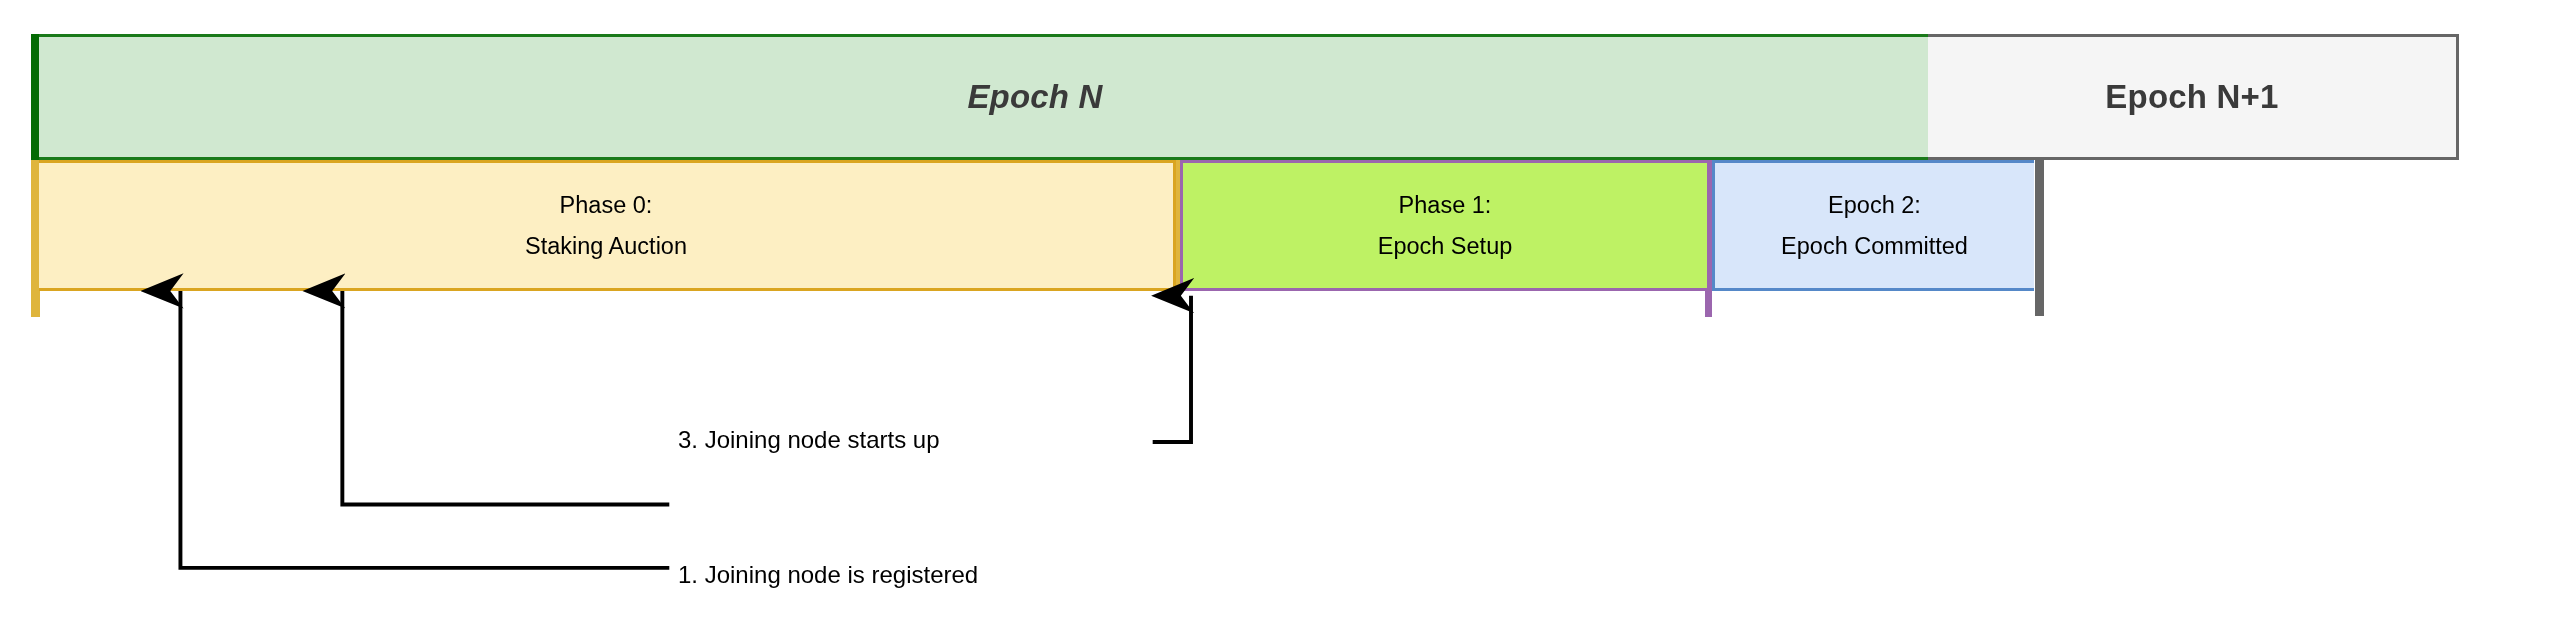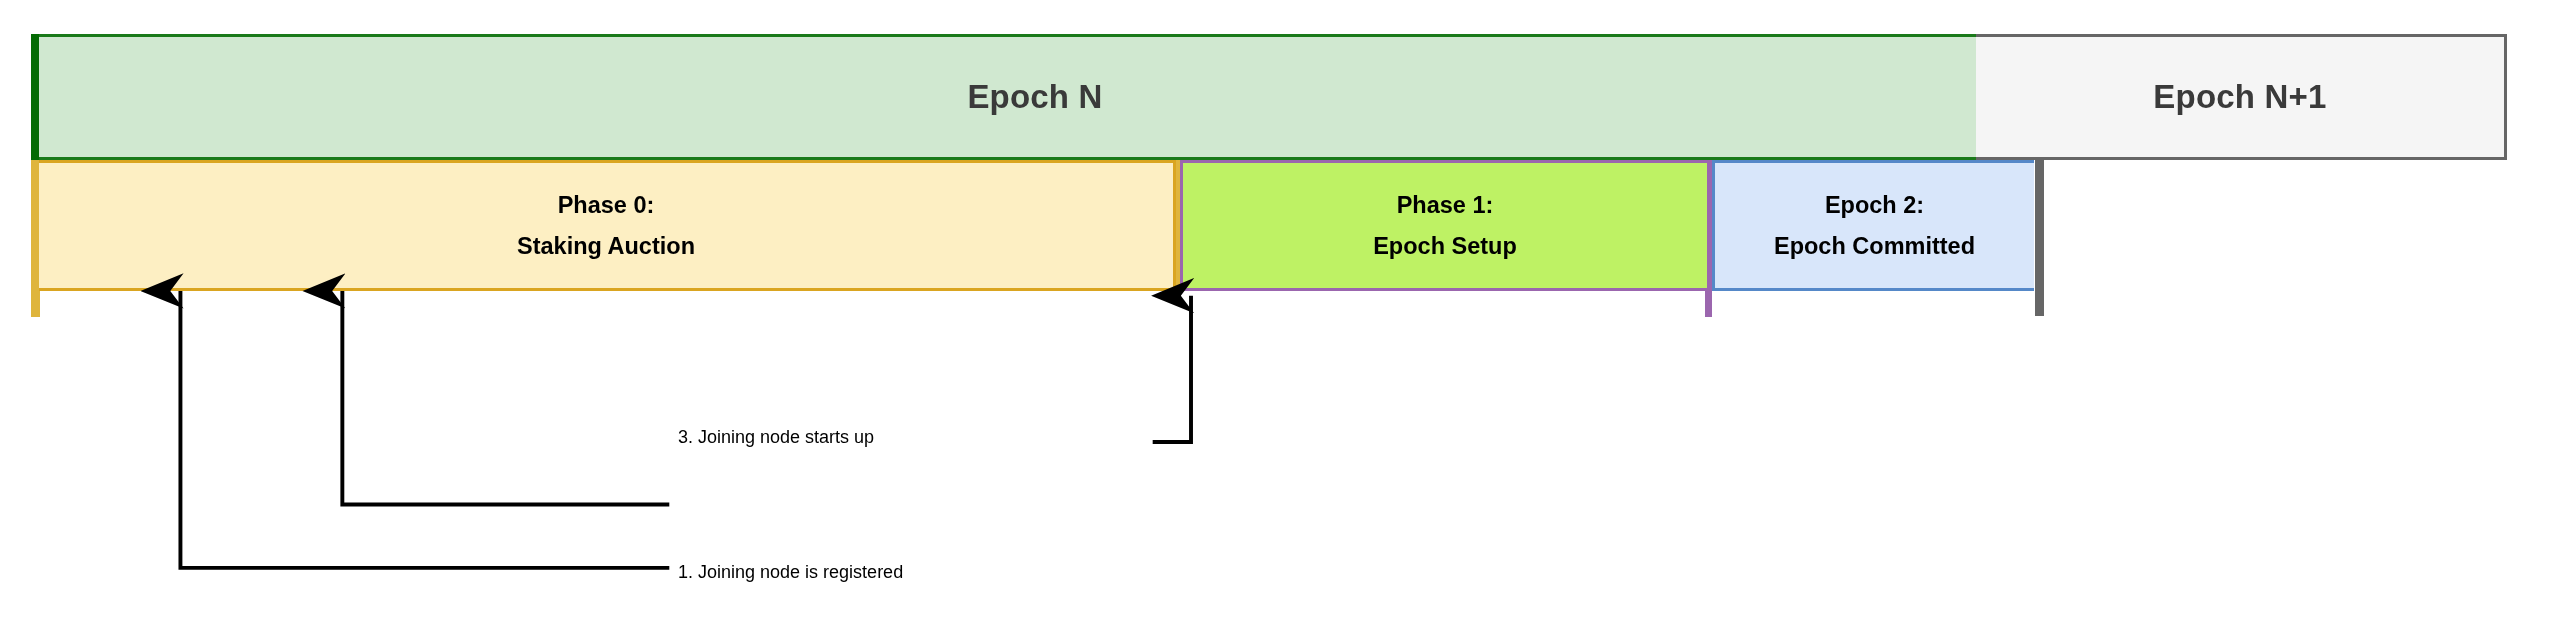--- a/index.html
+++ b/index.html
@@ -29,23 +29,24 @@
     font-weight: bold;
     letter-spacing: 0.2px;
   }
   #epoch-n {
     left: 39px; top: 34px; width: 1995px; height: 126px;
     background: #d0e8d0;
     border: 3.1px solid #1a7a1a;
     border-left: none;
     color: #3a3a3a;
     font-size: 33px;
+    font-style: italic;
   }
   #epoch-n1 {
-    left: 1976px; top: 34px; width: 531px; height: 126px;
+    left: 1928px; top: 34px; width: 531px; height: 126px;
     background: #f5f5f5;
     border: 3.1px solid #666666;
     border-left: none;
     color: #3a3a3a;
     font-size: 33px;
   }
 
   
   .v-bar { position: absolute; }
   #bar-epoch-start-green { left: 31px; top: 34px; width: 8.6px; height: 126px; background: #046b04; }
@@ -55,21 +56,21 @@
   #bar-phase1-end-purple { left: 1705px; top: 160px; width: 7px; height: 157px; background: #9b66ae; }
 
   
   .phase-box {
     position: absolute;
     box-sizing: border-box;
     display: flex;
     flex-direction: column;
     align-items: center;
     justify-content: center;
-    font-weight: bold;
+    font-weight: normal;
     font-size: 23.5px;
     line-height: 1.28;
     color: #000000;
     text-align: center;
     white-space: nowrap;
   }
   #phase-0 {
     left: 39px; top: 160px; width: 1137px; height: 131px;
     background: #fdefc3;
     border: 3.1px solid #daa520;
@@ -91,21 +92,21 @@
   
   #annotation-svg {
     position: absolute;
     left: 0; top: 0;
     width: 2576px; height: 632px;
     overflow: visible;
   }
 
   .annot-label {
     position: absolute;
-    font-size: 18px;
+    font-size: 24px;
     color: #000000;
     white-space: nowrap;
     line-height: 1;
   }
   #annot-3 { left: 678px; top: 428px; }
   #annot-2 { left: 678px; top: 491px; }
   #annot-1 { left: 678px; top: 563px; }
 </style>
 </head>
 <body>

